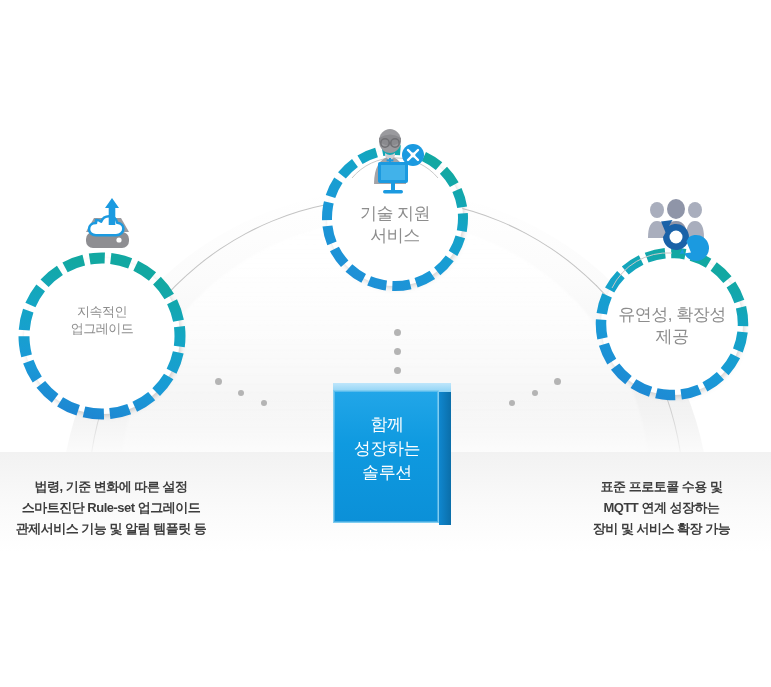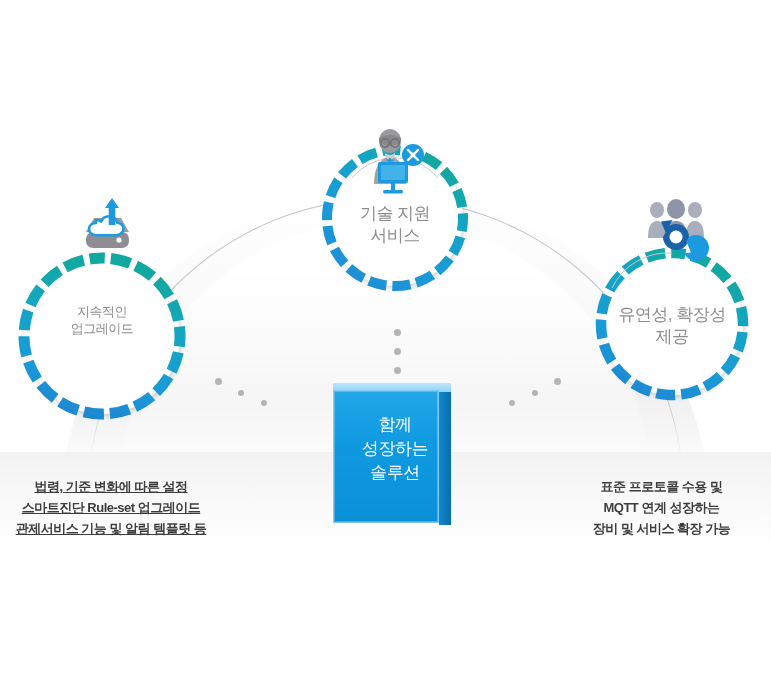--- a/index.html
+++ b/index.html
@@ -79,37 +79,37 @@
     position:absolute;left:0;top:0;width:118px;height:9px;
     background:linear-gradient(180deg,#bfe6fb 0%,#8fd3f5 100%);
   }
   .corebox .face{
     position:absolute;left:0;top:7px;width:106px;height:133px;
     background:linear-gradient(180deg,#22a6e8 0%,#0f9ae0 40%,#0b90d8 100%);
     border:1px solid #7fcdf0;box-sizing:border-box;
     box-shadow:inset 0 0 0 1px rgba(255,255,255,.25);
   }
   .corebox .face-text{
-    position:absolute;left:8px;top:22px;width:106px;text-align:center;
+    position:absolute;left:0;top:22px;width:106px;text-align:center;
     color:#ffffff;font-size:17px;line-height:1.42;white-space:pre-line;
     letter-spacing:-.4px;
   }
 
   
   .dot{position:absolute;border-radius:50%;background:#b4b4b4;}
   .dot.sm{width:6px;height:6px;}
   .dot.md{width:7px;height:7px;}
 
   
   .caption{
     position:absolute;text-align:center;color:#3d3d3d;
     font-size:13px;line-height:1.62;white-space:pre-line;
     letter-spacing:-.5px;font-weight:bold;
   }
-  #caption-left{left:0;top:476px;width:222px;text-decoration:underline;}
+  #caption-left{left:0;top:476px;width:222px;}
   #caption-right{left:552px;top:476px;width:219px;}
 </style>
 </head>
 <body>
 
 <div class="stage">
 
   <div class="dome-wrap">
     <div class="dome"></div>
     <div class="dome-sheen"></div>

